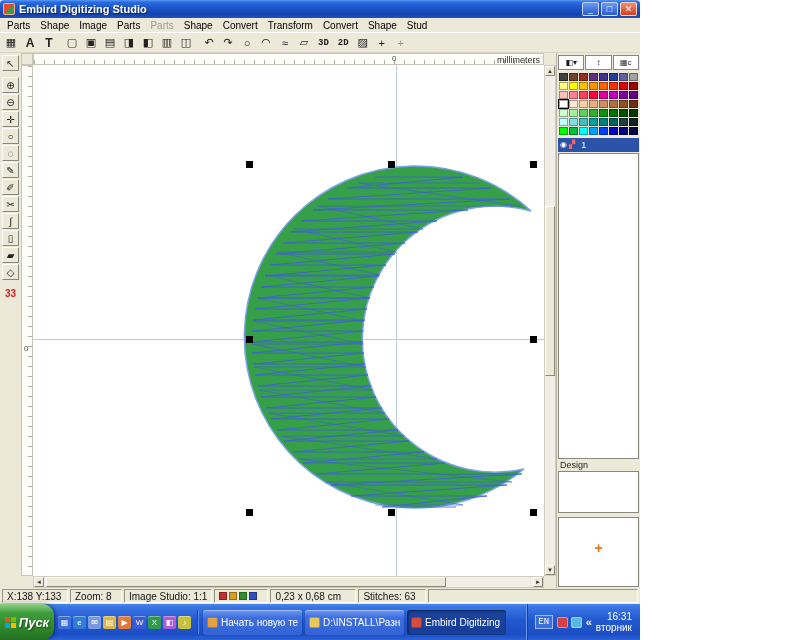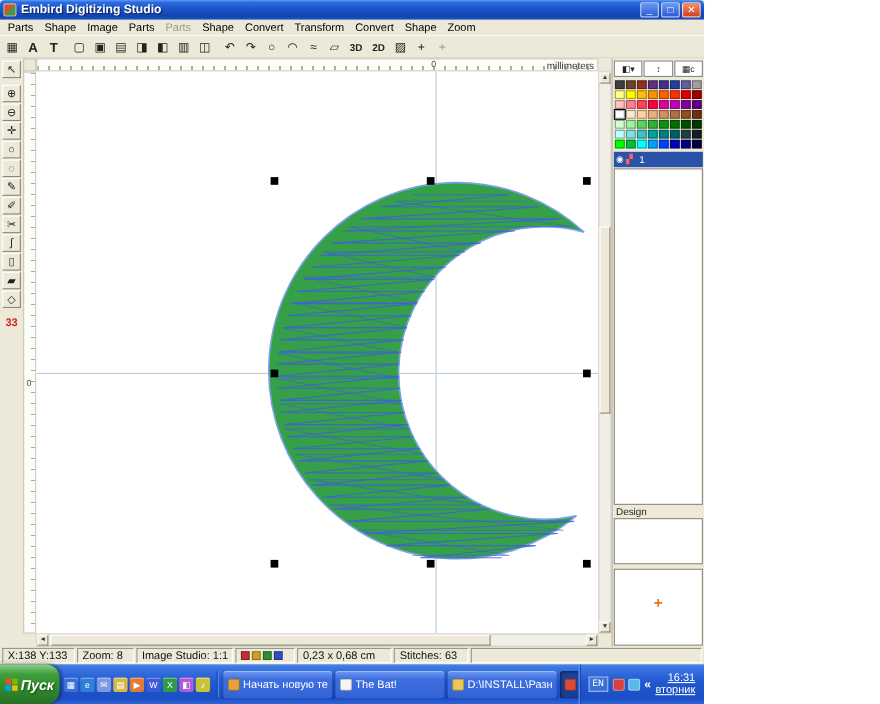--- a/index.html
+++ b/index.html
@@ -20,21 +20,21 @@
   .wb.close { background:linear-gradient(180deg,#f09070,#d04020); }
 
   .menubar { height:15px; flex:none; display:flex; align-items:center; background:#ece9d8; font-size:10px; padding-left:2px; border-bottom:1px solid #ffffff; }
   .menu-item { padding:0 5px; color:#000; cursor:default; }
   .menu-item.disabled { color:#9c9a8c; }
 
   .toolbar { height:20px; flex:none; display:flex; align-items:center; gap:1px; padding:1px 2px; background:#ece9d8; border-bottom:1px solid #d8d4c8; }
   .tbtn { width:18px; height:17px; display:flex; align-items:center; justify-content:center; font-size:11px; color:#222;
     border:1px solid transparent; border-radius:1px; background:#ece9d8; }
   .tbtn:nth-child(4),.tbtn:nth-child(11) { margin-left:4px; }
-  .ttxt { width:auto; padding:0 3px; font-size:9px; font-weight:bold; }
+  .ttxt { width:auto; padding:0 3px; font-size:9px; font-weight:bold;font-family:Liberation Mono, monospace; }
   .tbold { font-weight:bold; font-size:12px; }
 
   
   .main { flex:1; position:relative; background:#ece9d8; }
 
   .toolstrip { position:absolute; left:0; top:0; bottom:0; width:21px; padding-top:2px; display:flex; flex-direction:column; align-items:center; }
   .strip-btns { display:flex; flex-direction:column; gap:1px; }
   .sbtn { width:17px; height:16px; display:flex; align-items:center; justify-content:center; font-size:10px; color:#222;
     background:#ece9d8; border:1px solid; border-color:#fff #8a8878 #8a8878 #fff; }
   .sbtn:first-child { margin-bottom:5px; }
@@ -110,21 +110,21 @@
     background:linear-gradient(180deg,#6f99ef,#3e6fe0 30%,#3462d4); box-shadow:inset 0 1px 0 rgba(255,255,255,.35),0 1px 2px rgba(0,0,0,.3);
     color:#fff; font-size:10px; overflow:hidden; white-space:nowrap; }
   .task.active { background:linear-gradient(180deg,#1c449e,#163e98); box-shadow:inset 1px 1px 3px rgba(0,0,0,.55); }
   .task-icon { width:11px; height:11px; flex:none; border-radius:2px; border:1px solid rgba(0,0,0,.25); }
   .task-label { overflow:hidden; text-overflow:clip; }
   .tray { flex:none; height:36px; display:flex; align-items:center; gap:4px; padding:0 8px 0 8px; color:#fff;
     border-left:1px solid #6a96f0; box-shadow:inset 1px 0 0 #1a3f9a; }
   .lang { width:18px; height:14px; background:#3a70d8; border:1px solid rgba(255,255,255,.5); font-size:9px; display:flex; align-items:center; justify-content:center;font-family:Liberation Mono, monospace; }
   .tray-icon { width:11px; height:11px; border-radius:2px; border:1px solid rgba(255,255,255,.4); }
   .chevron { font-size:11px; font-weight:bold; }
-  .clock { font-size:10px; line-height:11px; text-align:right;text-decoration:underline; }
+  .clock { font-size:10px; line-height:11px; text-align:right; }
 </style>
 </head>
 <body>
 
 <div id="app">
   <div class="window">
 
     <div class="titlebar">
       <span class="app-icon"></span>
       <span class="title">Embird Digitizing Studio</span>
@@ -139,21 +139,21 @@
         <span class="menu-item">Parts</span>
         <span class="menu-item">Shape</span>
         <span class="menu-item">Image</span>
         <span class="menu-item">Parts</span>
         <span class="menu-item disabled">Parts</span>
         <span class="menu-item">Shape</span>
         <span class="menu-item">Convert</span>
         <span class="menu-item">Transform</span>
         <span class="menu-item">Convert</span>
         <span class="menu-item">Shape</span>
-        <span class="menu-item">Zoom</span>
+        <span class="menu-item">Stud</span>
       </div>
 
     <div class="toolbar">
         <span class="tbtn">▦</span>
         <span class="tbtn tbold">A</span>
         <span class="tbtn tbold">T</span>
         <span class="tbtn">▢</span>
         <span class="tbtn">▣</span>
         <span class="tbtn">▤</span>
         <span class="tbtn">◨</span>
@@ -352,24 +352,20 @@
         <span class="ql-icon" style="background: rgb(176, 90, 216);">◧</span>
         <span class="ql-icon" style="background: rgb(200, 194, 58);">♪</span>
       </div>
     <div class="tb-div"></div>
     <div class="tasks">
         <span class="task">
           <span class="task-icon" style="background: rgb(232, 160, 58);"></span>
           <span class="task-label">Начать новую тему :: В...</span>
         </span>
         <span class="task">
-          <span class="task-icon" style="background: rgb(245, 245, 245);"></span>
-          <span class="task-label">The Bat!</span>
-        </span>
-        <span class="task">
           <span class="task-icon" style="background: rgb(232, 200, 90);"></span>
           <span class="task-label">D:\INSTALL\Разное\Embird</span>
         </span>
         <span class="task active">
           <span class="task-icon" style="background: rgb(216, 74, 58);"></span>
           <span class="task-label">Embird Digitizing Stud...</span>
         </span>
       </div>
     <div class="tray">
       <span class="lang">EN</span>

